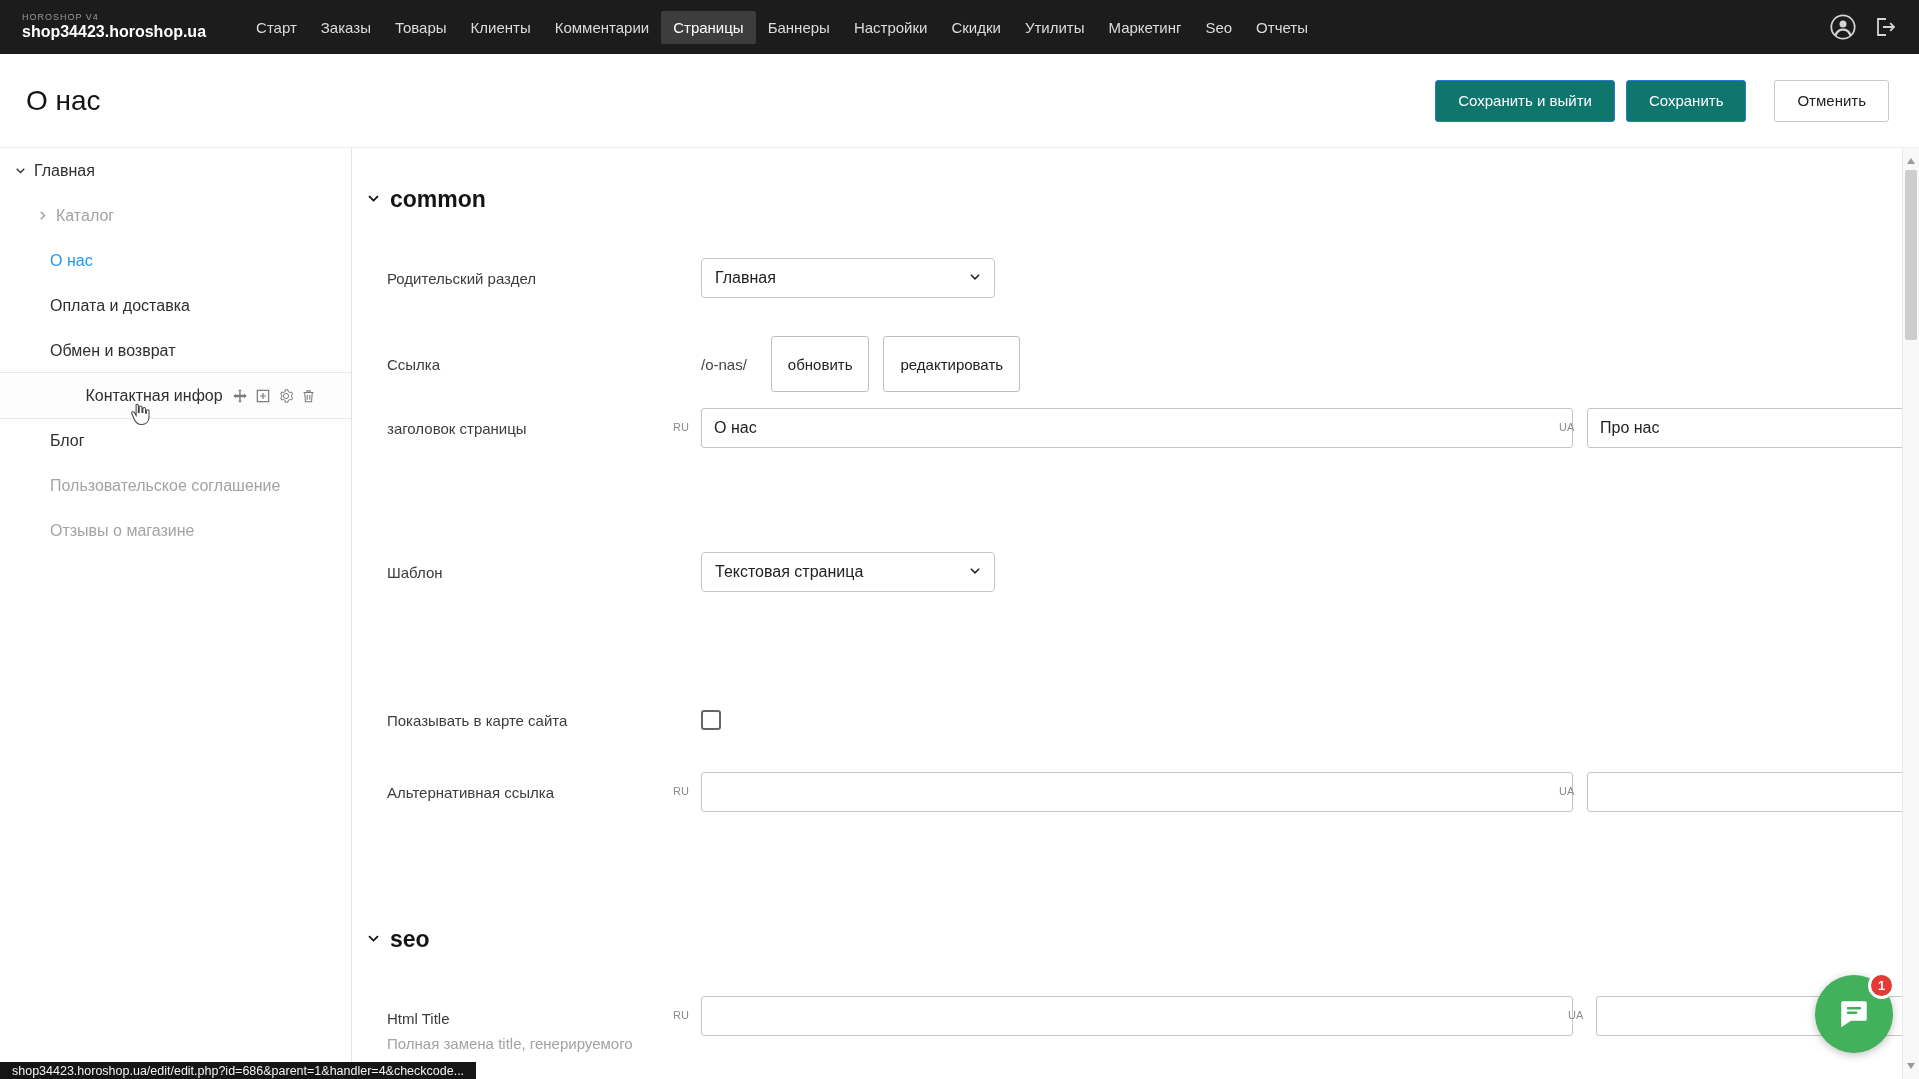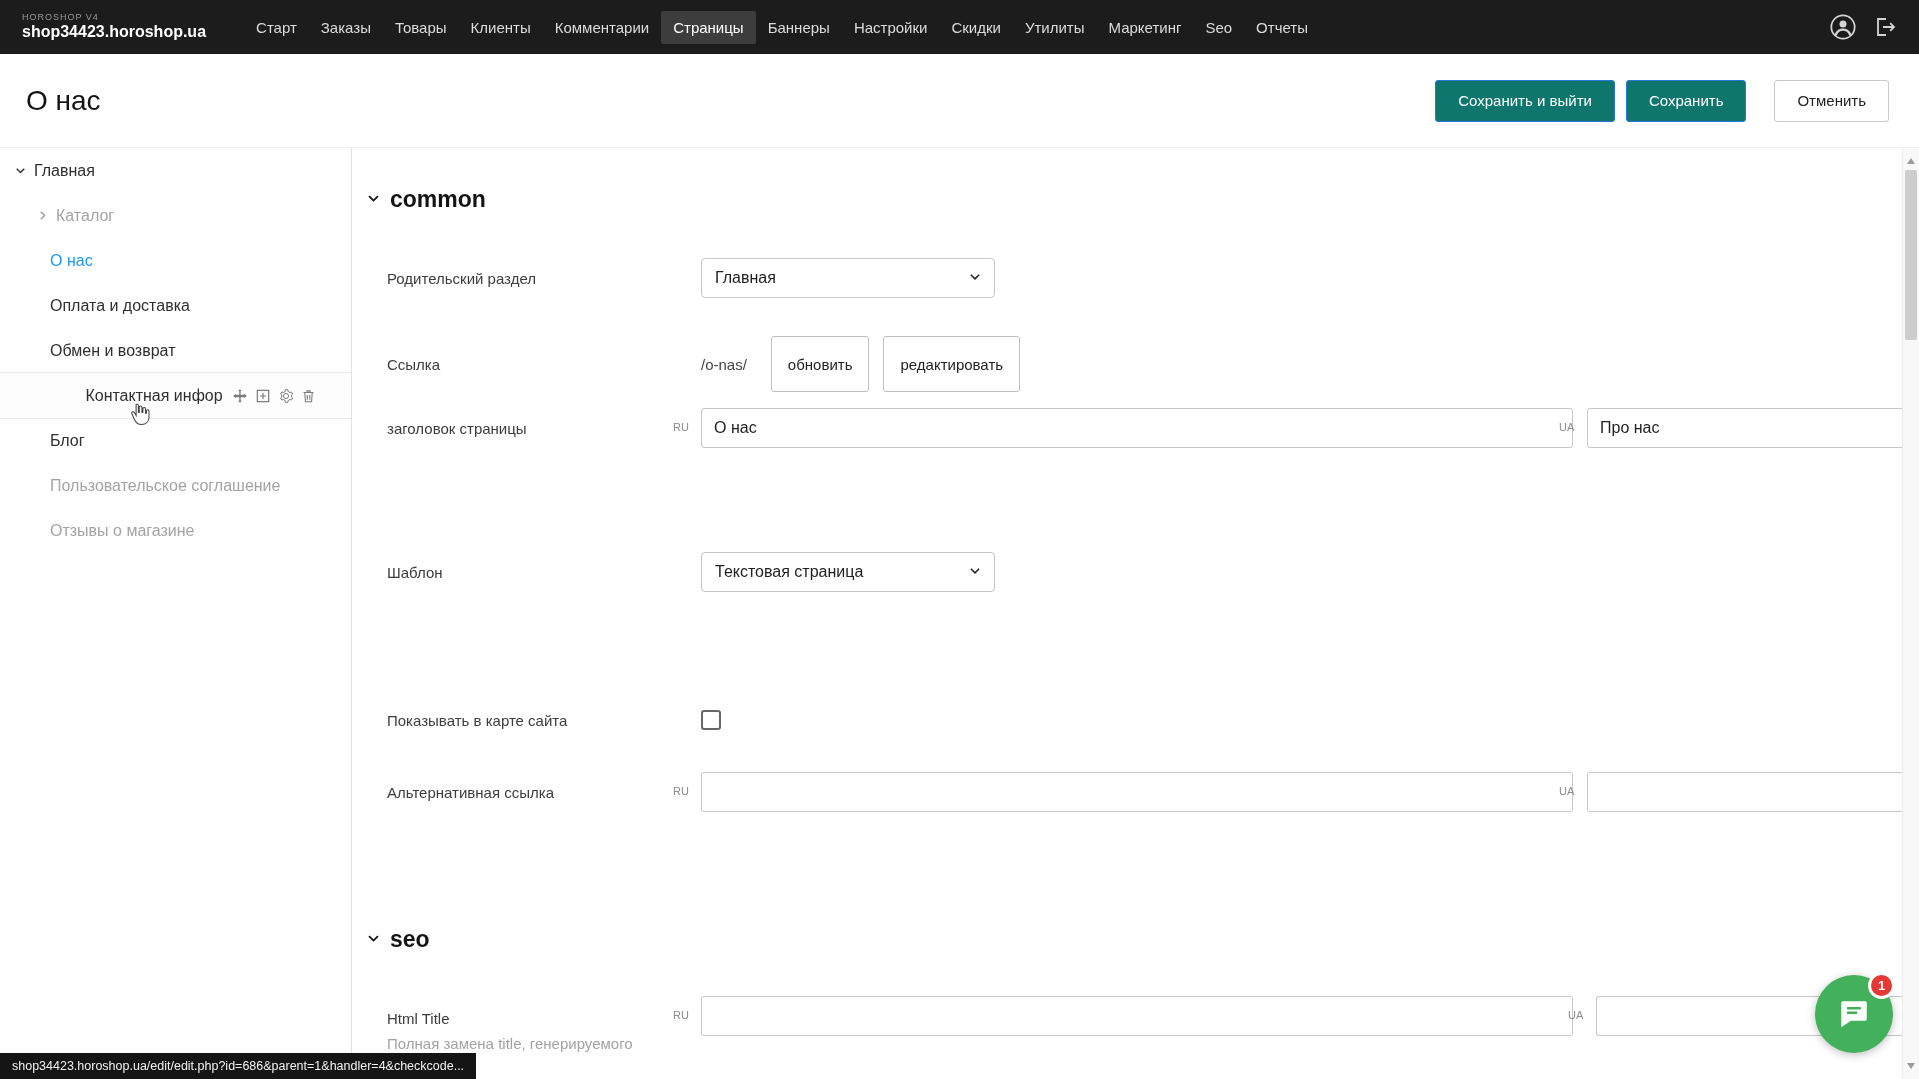--- a/index.html
+++ b/index.html
@@ -74,21 +74,21 @@
   
   .scrollbar { position:absolute; top:148px; right:0; bottom:0; width:17px; background:#f8f8f8;
                border-left:1px solid #ececec; z-index:25; }
   .sb-up { position:absolute; top:6px; left:4px; width:0; height:0;
            border:4.5px solid transparent; border-bottom:6px solid #9a9a9a; }
   .sb-down { position:absolute; bottom:6px; left:4px; width:0; height:0;
              border:4.5px solid transparent; border-top:6px solid #9a9a9a; }
   .sb-thumb { position:absolute; top:22px; left:2px; width:12px; height:170px; background:#cdcdcd; border-radius:2px; }
 
   
-  .statusbar { position:absolute; left:0; bottom:0; height:26px; background:#151515; color:#f2f2f2;
+  .statusbar { position:absolute; left:0; bottom:0; height:17px; background:#151515; color:#f2f2f2;
                font-size:12.5px; display:flex; align-items:center; padding:0 12px; z-index:50; }
 
   
   .chat-launcher { position:absolute; right:26px; bottom:26px; width:78px; height:78px; border-radius:50%;
                    background:#43b05c; display:flex; align-items:center; justify-content:center;
                    cursor:pointer; z-index:60; box-shadow:0 2px 8px rgba(0,0,0,.25); }
   .chat-badge { position:absolute; top:-3px; right:-2px; width:27px; height:27px; border-radius:50%;
                 background:#e53935; border:3px solid #fff; color:#fff; font-size:13px; font-weight:700;
                 display:flex; align-items:center; justify-content:center; }
 </style>

